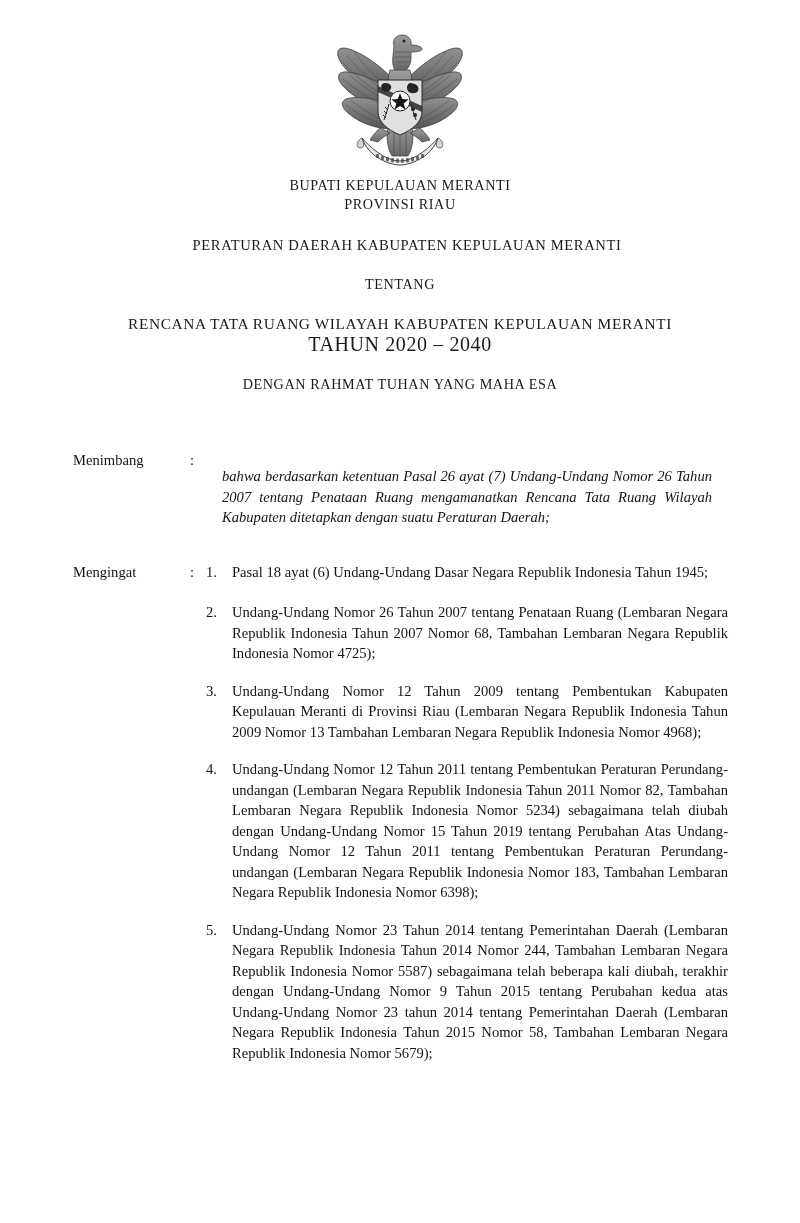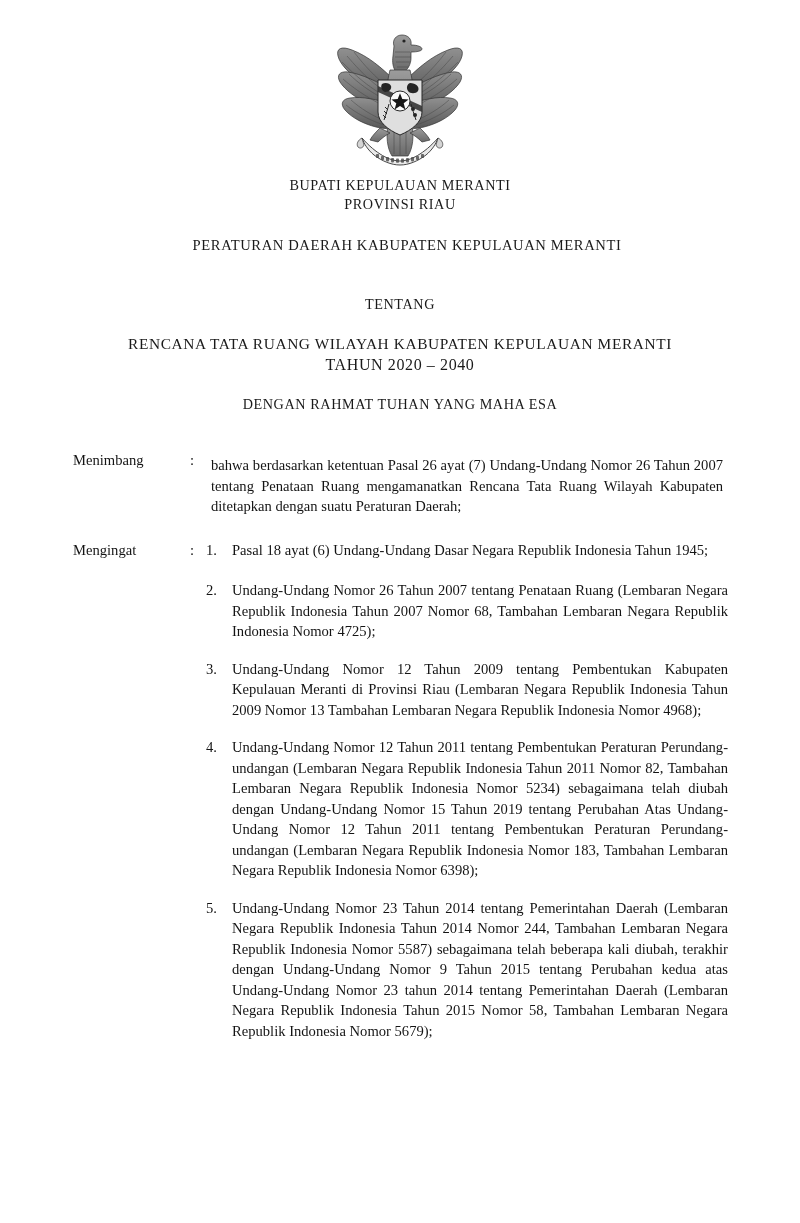--- a/index.html
+++ b/index.html
@@ -69,28 +69,27 @@
     line-height: 20px;
     padding-left: 14px;
   }
   .t-nomor {
     font-size: 14.6px;
     line-height: 20px;
   }
   .t-tentang {
     font-size: 14.2px;
     line-height: 20px;
-    margin-top: 20px;
   }
   .t-rencana {
     font-size: 15.4px;
     line-height: 21px;
   }
   .t-tahun {
-    font-size: 16px;
+    font-size: 20px;
     line-height: 21px;
   }
   .t-rahmat {
     font-size: 14.2px;
     line-height: 20px;
   }
   .t-bupati2 {
     font-size: 14.2px;
     line-height: 20px;
   }
@@ -121,21 +120,22 @@
   }
   .clause-body {
     flex: 1 1 auto;
     font-size: 14.6px;
     line-height: 20.5px;
     text-align: justify;
     text-justify: inter-word;
     hyphens: none;
   }
   .clause-body p {
-    margin: 5px;
+    margin: 16px;
+    font-style: italic;
   }
 
   
   .numlist {
     list-style: none;
     margin: 0;
     padding: 0;
   }
   .numlist li {
     position: relative;

